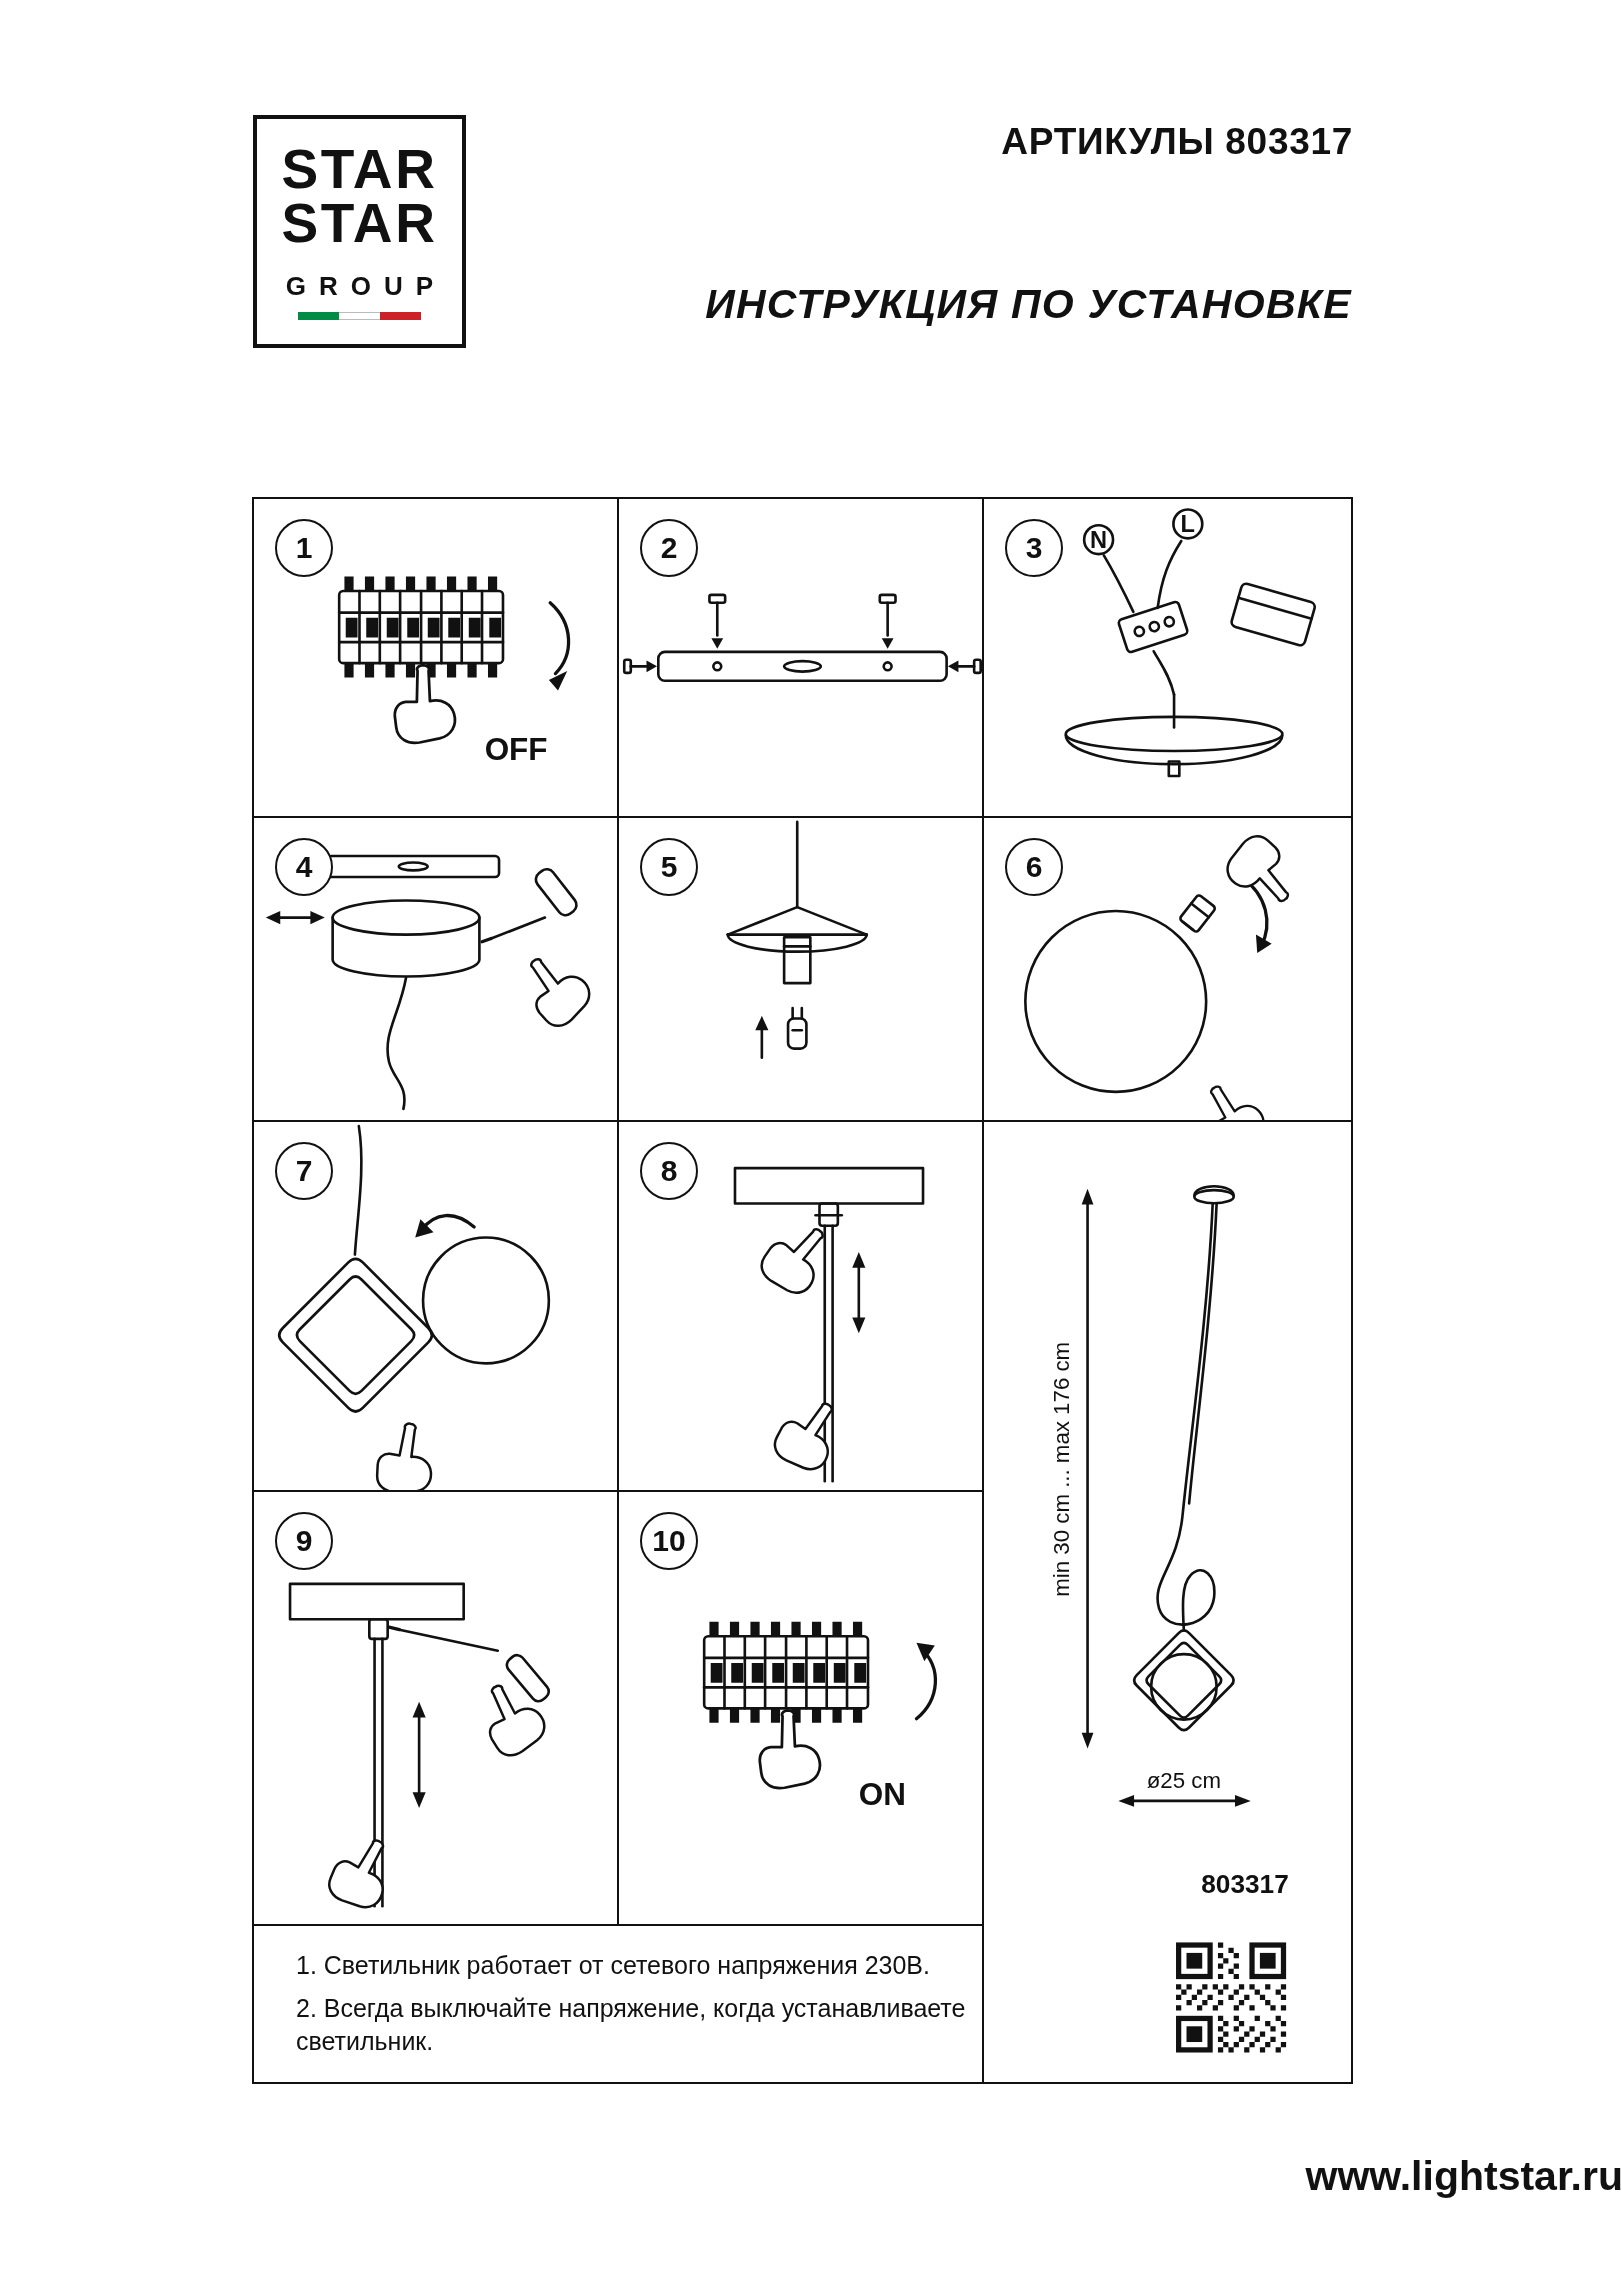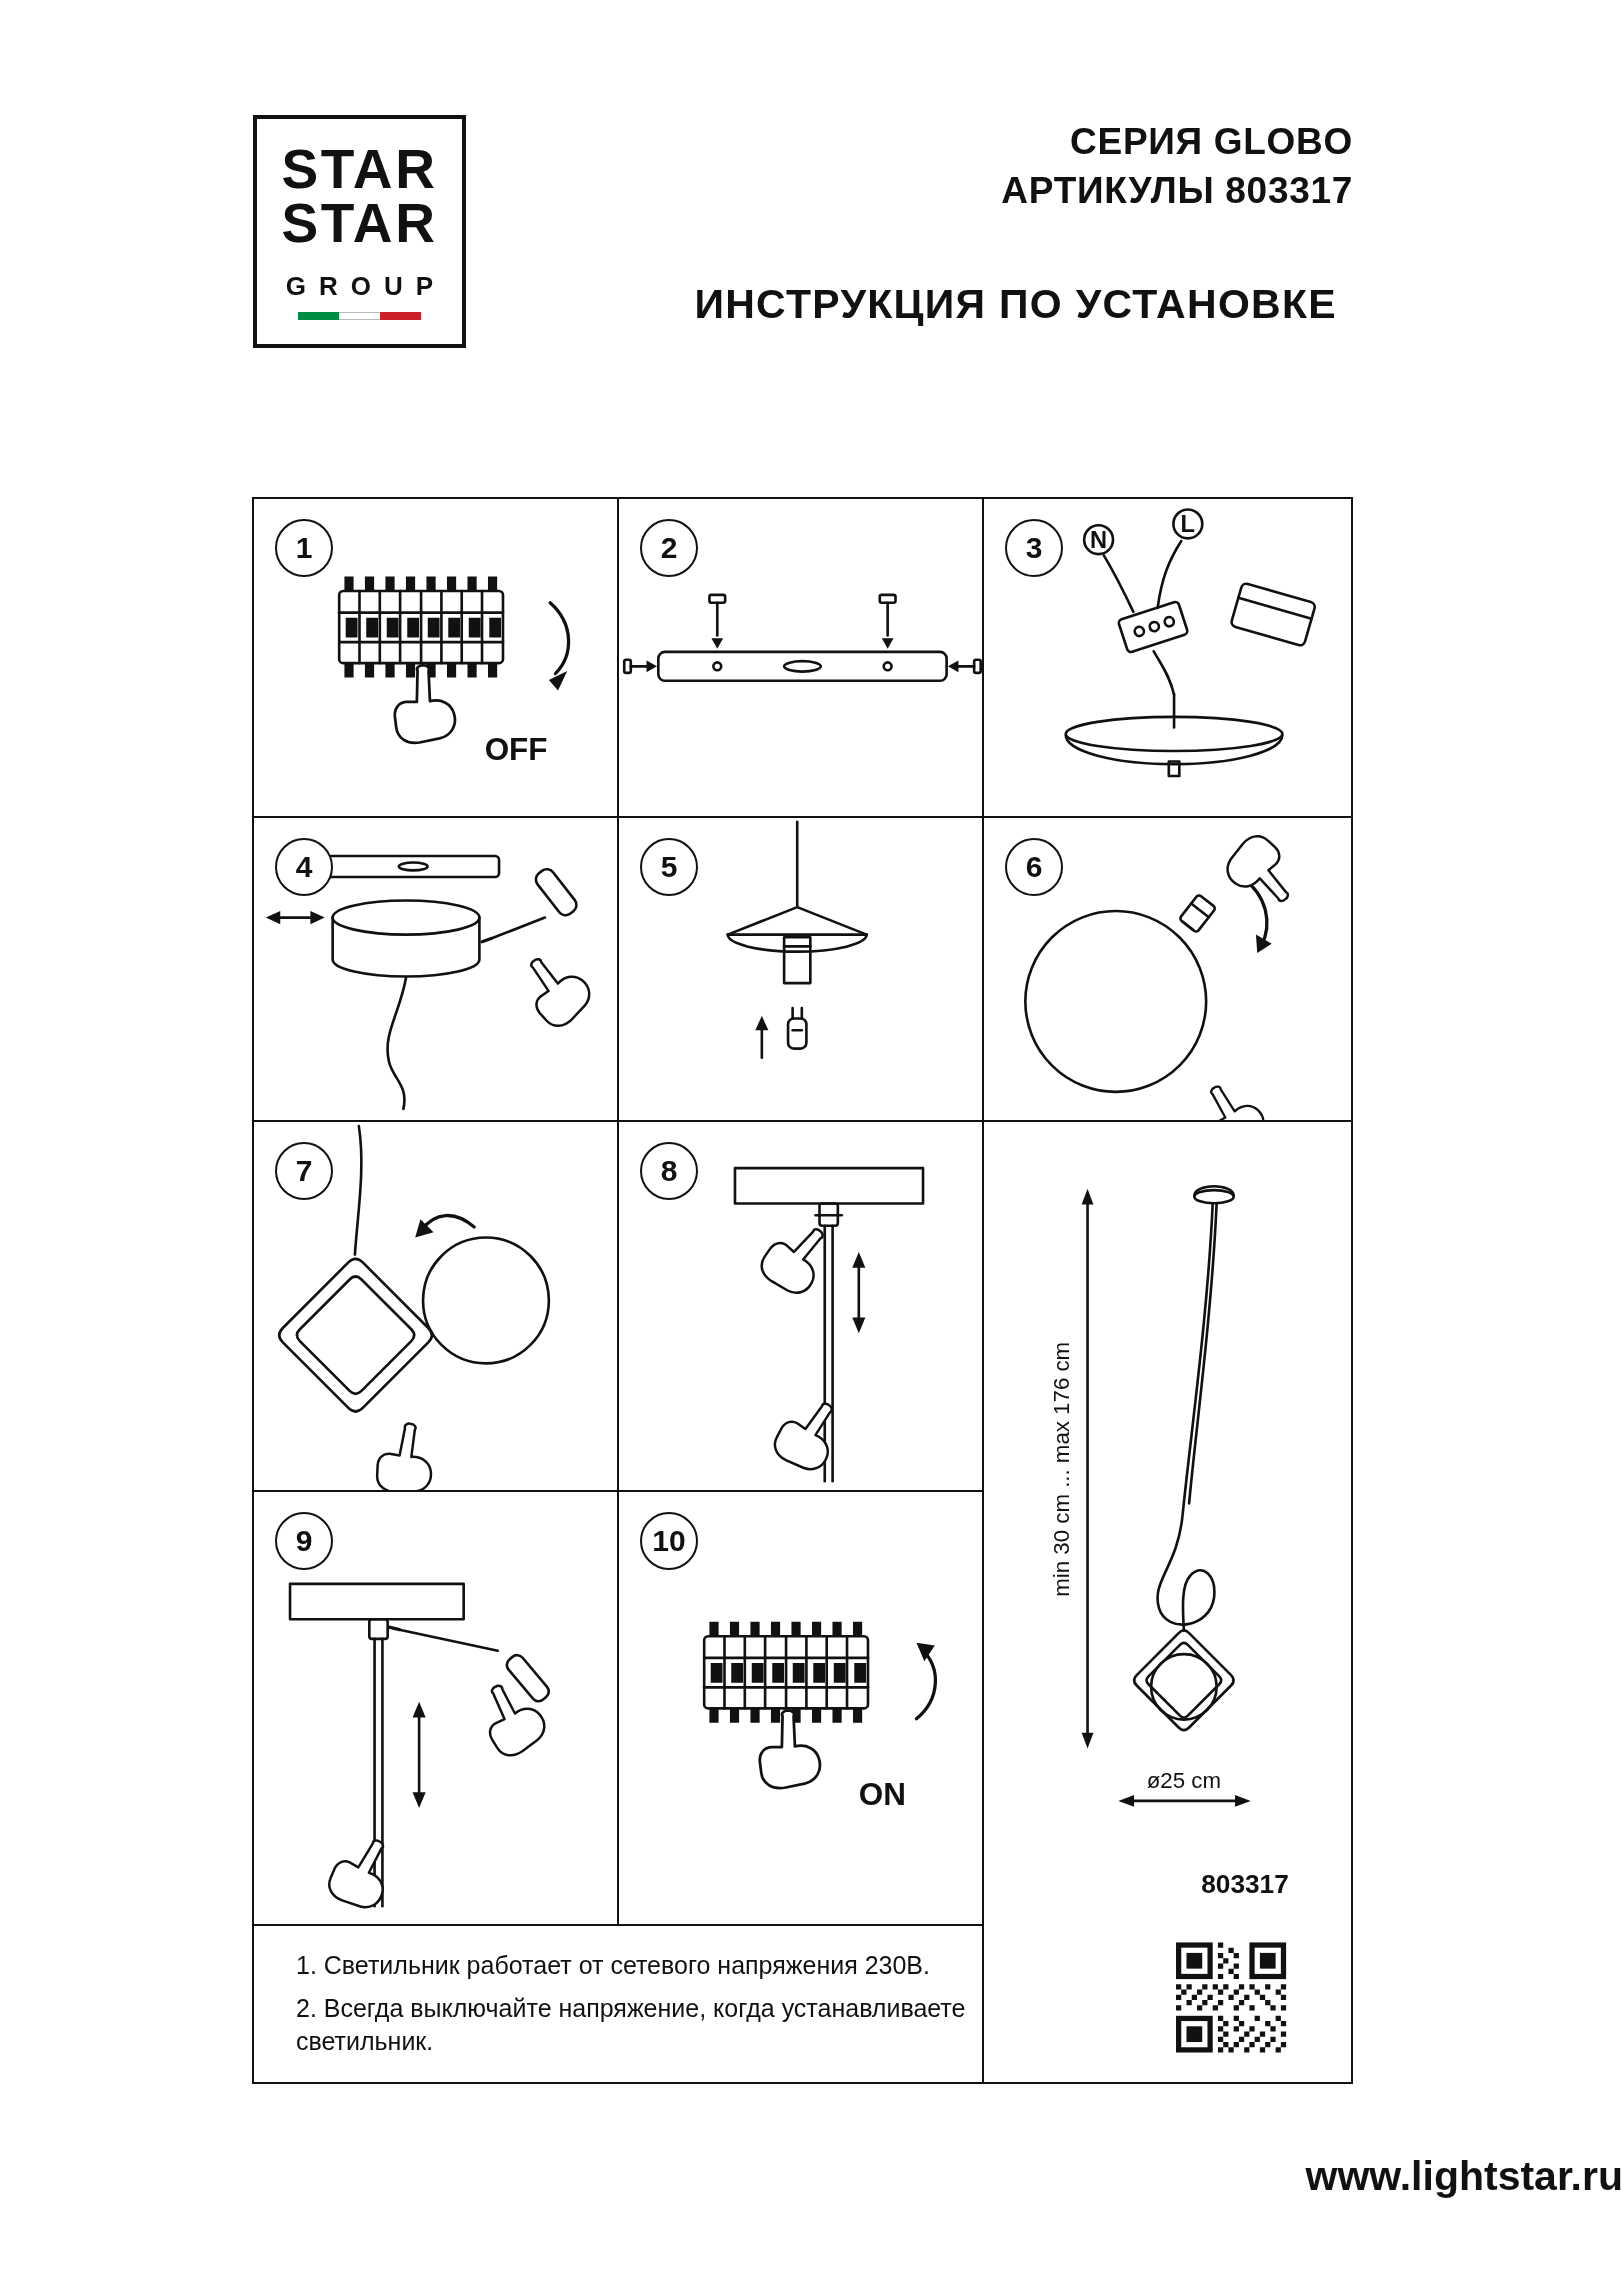--- a/index.html
+++ b/index.html
@@ -22,22 +22,22 @@
   .logo-flag{display:flex;margin-top:10.5px;height:7.9px;}
   .logo-flag span{width:41px;height:7.9px;display:block;}
   .flag-green{background:#008C45;}
   .flag-white{background:#fff;border-top:1.3px solid #bbb;border-bottom:1.3px solid #bbb;box-sizing:border-box;}
   .flag-red{background:#CD212A;}
   .head-series{
     position:absolute;top:118px;right:270px;text-align:right;
     font-size:37px;font-weight:800;line-height:1.32;letter-spacing:0.7px;
   }
   .head-title{
-    position:absolute;top:278px;right:286px;text-align:center;
-    font-size:41px;font-weight:800;line-height:1.28;letter-spacing:1.3px;
+    position:absolute;top:278px;right:271px;text-align:center;
+    font-size:41px;font-weight:800;line-height:1.28;letter-spacing:1.3px;font-style:italic;
   }
   
   .grid{
     position:absolute;left:252px;top:497px;width:1101px;height:1587px;
     border:2.6px solid #111;box-sizing:border-box;
     display:grid;
     grid-template-columns:365px 365px 1fr;
     grid-template-rows:319px 304px 370px 434px 1fr;
   }
   .cell{position:relative;border-right:2.6px solid #111;border-bottom:2.6px solid #111;box-sizing:border-box;overflow:hidden;}
@@ -75,21 +75,20 @@
     <div class="logo-word">STAR</div>
     <div class="logo-group">GROUP</div>
     <div class="logo-flag">
       <span class="flag-green"></span>
         <span class="flag-white"></span>
         <span class="flag-red"></span>
     </div>
   </div>
 
   <div class="head-series">
-    <div>СЕРИЯ GLOBO</div>
     <div>АРТИКУЛЫ 803317</div>
   </div>
 
   <div class="head-title">
     <div>ИНСТРУКЦИЯ ПО УСТАНОВКЕ</div>
   </div>
 
   <div class="grid">
 
     <div class="cell">

